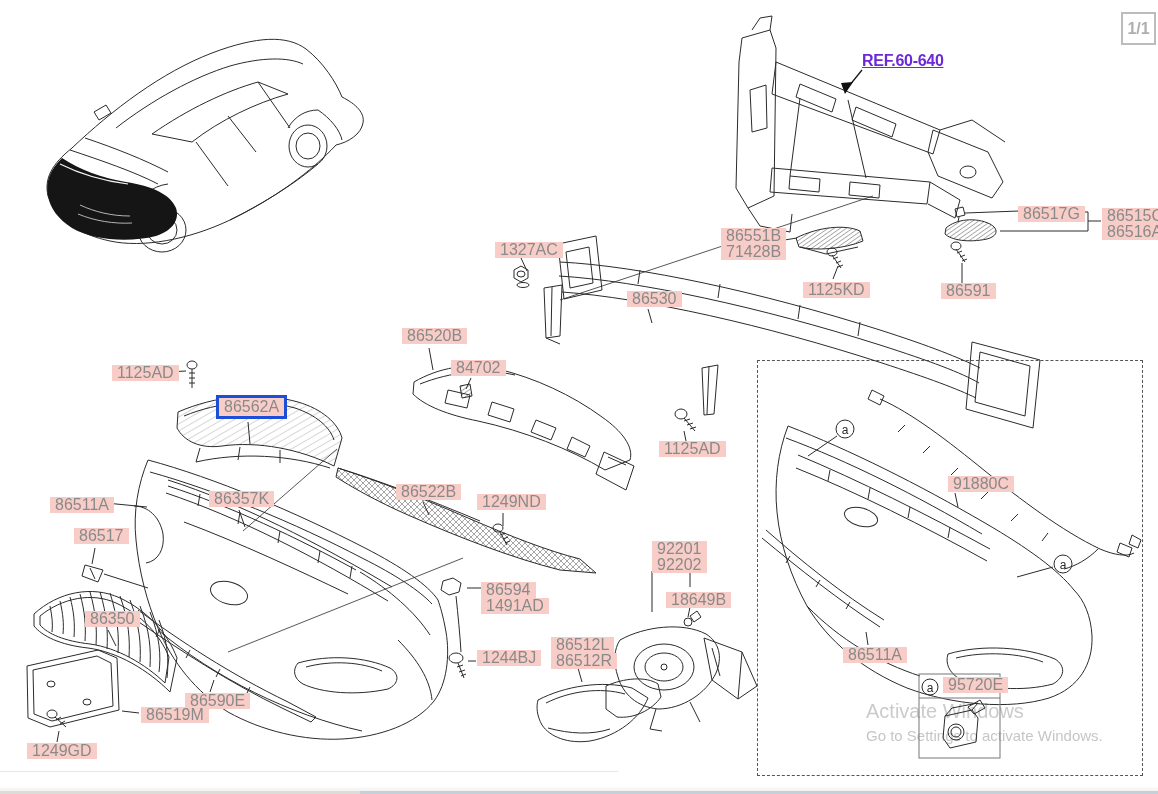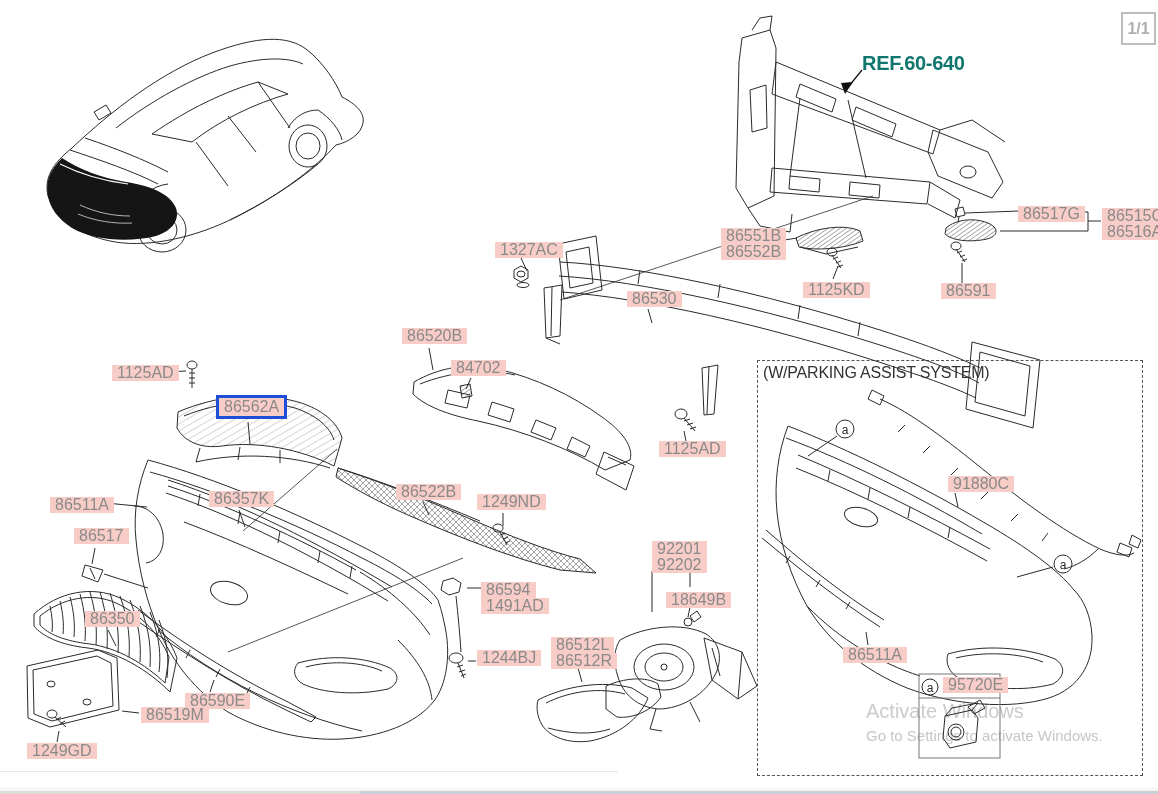--- a/index.html
+++ b/index.html
@@ -5,22 +5,22 @@
   html,body{margin:0;padding:0;background:#fff;}
   .stage{position:relative;width:1158px;height:794px;background:#ffffff;overflow:hidden;
          font-family:"Liberation Sans",sans-serif;}
   .art{position:absolute;left:0;top:0;z-index:2;}
   .wm{position:absolute;z-index:1;color:#cbcbcb;white-space:nowrap;}
   .wm1{left:866px;top:700px;font-size:20px;}
   .wm2{left:866px;top:727px;font-size:15px;color:#c6c6c6;}
   .lbl{position:absolute;z-index:3;background:#f9cdc7;color:#8a8a8a;
        font-size:16px;line-height:16px;padding:0 5px;white-space:nowrap;}
   .lbl.selected{border:3px solid #1d4ed8;padding:1px 5px;}
-  .ref{position:absolute;z-index:3;left:862px;top:52px;font-size:20px;font-weight:bold;
-       color:#0f766e;letter-spacing:-0.3px;white-space:nowrap;}
+  .ref{position:absolute;z-index:3;left:862px;top:52px;font-size:16px;font-weight:bold;
+       color:#6d28d9;text-decoration:underline;letter-spacing:-0.3px;white-space:nowrap;}
   .pager{position:absolute;z-index:3;left:1121px;top:12px;width:35px;height:33px;
          border:2px solid #bcbcbc;box-sizing:border-box;color:#aeaeae;font-size:16px;
          font-weight:bold;display:flex;align-items:center;justify-content:center;background:#fff;}
   .pasbox{position:absolute;z-index:1;left:757px;top:360px;width:386px;height:416px;
           border:1px dashed #555;box-sizing:border-box;}
   .pastitle{position:absolute;z-index:3;left:763px;top:364px;font-size:16px;color:#333;
             letter-spacing:-0.2px;white-space:nowrap;}
   .botline{position:absolute;z-index:0;left:0;top:771px;width:618px;height:1px;background:#e7e7e7;}
   .botstrip{position:absolute;z-index:0;left:0;top:787px;width:1158px;height:7px;
             background:linear-gradient(to bottom,#fcfbfa,#ecebe8);}
@@ -249,27 +249,26 @@
         <path d="M945,716 L952,708 L978,703 L972,710"></path>
         <ellipse cx="956" cy="732" rx="8" ry="8"></ellipse>
         <ellipse cx="956" cy="732" rx="5" ry="5"></ellipse>
         <path d="M968,707 L980,700 L985,708 L974,714 Z"></path>
       </g>
     </g>
   </svg>
 
   <div class="pager">1/1</div>
   <div class="ref">REF.60-640</div>
-  <div class="pastitle">(W/PARKING ASSIST SYSTEM)</div>
 
   <div class="lbl" style="left:1018px;top:206px">86517G</div>
   <div class="lbl" style="left:1102px;top:208px">86515C</div>
   <div class="lbl" style="left:1102px;top:224px">86516A</div>
   <div class="lbl" style="left:721px;top:228px">86551B</div>
-  <div class="lbl" style="left:721px;top:244px">86552B</div>
+  <div class="lbl" style="left:721px;top:244px">71428B</div>
   <div class="lbl" style="left:803px;top:282px">1125KD</div>
   <div class="lbl" style="left:941px;top:283px">86591</div>
   <div class="lbl" style="left:495px;top:242px">1327AC</div>
   <div class="lbl" style="left:627px;top:291px">86530</div>
   <div class="lbl" style="left:402px;top:328px">86520B</div>
   <div class="lbl" style="left:451px;top:360px">84702</div>
   <div class="lbl" style="left:112px;top:365px">1125AD</div>
   <div class="lbl selected" style="left:216px;top:395px">86562A</div>
   <div class="lbl" style="left:659px;top:441px">1125AD</div>
   <div class="lbl" style="left:50px;top:497px">86511A</div>

